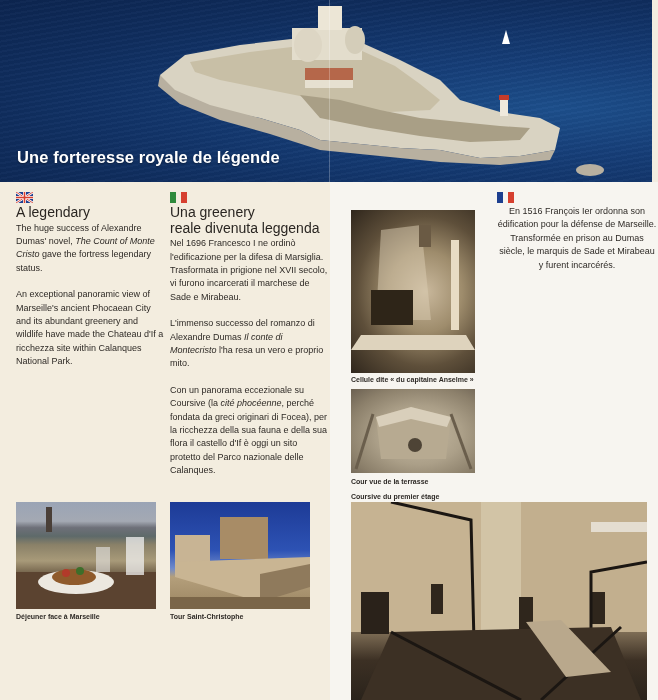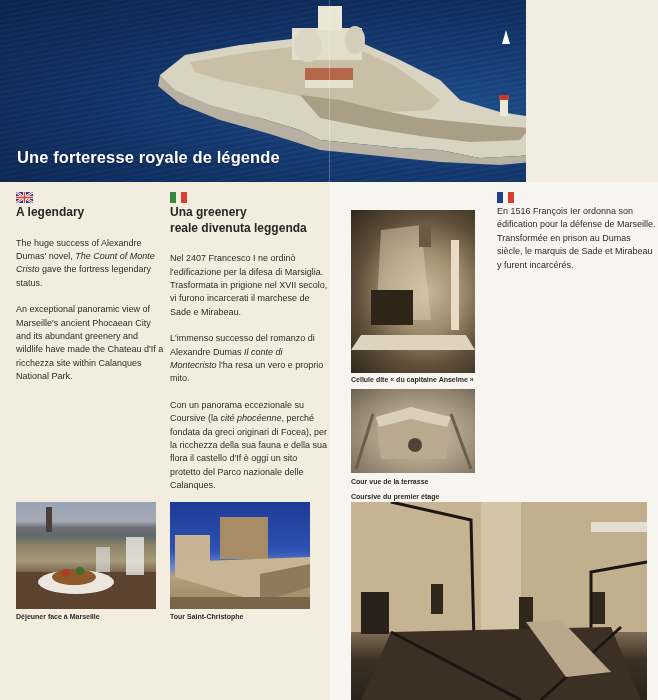--- a/index.html
+++ b/index.html
@@ -1,20 +1,20 @@
 <!DOCTYPE html>
 <html><head>
 <meta charset="utf-8">
 <style>
   * { margin:0; padding:0; box-sizing:border-box; }
   html, body { width:658px; height:700px; overflow:hidden; }
   body { position:relative; background:#f2ede0; font-family:"Liberation Sans", sans-serif; color:#2a2622; }
 
   
-  .hero { position:absolute; left:0; top:0; width:526px; height:182px; overflow:hidden;
+  .hero { position:absolute; left:0; top:0; width:652px; height:182px; overflow:hidden;
     background: radial-gradient(ellipse at 85% 60%, #1d4f8c 0%, #163e78 30%, #0f2d5e 70%, #0c2550 100%); text-align: center; }
   .hero .sea-tex { position:absolute; inset:0;
     background: repeating-linear-gradient(170deg, rgba(255,255,255,0.02) 0 2px, rgba(0,0,0,0.03) 2px 5px); }
   .hero .fold { position:absolute; left:329px; top:0; width:1px; height:182px; background:rgba(255,255,255,0.25); }
   .island { position:absolute; left:0; top:0; width:658px; height:182px; }
   .hero-title { position:absolute; left:17px; top:148px; font-size:16.5px; font-weight:bold; color:#ffffff; letter-spacing:0.1px; text-shadow:0 1px 2px rgba(0,0,0,0.4); }
 
   
   .page-right { position:absolute; left:330px; top:182px; width:328px; height:518px; background:#f7f5f0; }
   .page-left { position:absolute; left:0; top:182px; width:330px; height:518px; background:#f3eddf; }
@@ -26,22 +26,22 @@
   .col-it { left:170px; top:192px; width:160px; }
   .col-fr { left:497px; top:192px; width:160px; }
 
   .flag { display:block; width:17px; height:11px; margin-bottom:2px; position:relative; }
   .flag-uk { background:#1d3f8f; overflow:hidden; }
   .flag-it { display:flex; width:17px; }
   .flag-it span { flex:1; }
   .flag-fr { display:flex; width:17px; }
   .flag-fr span { flex:1; }
 
-  .heading { font-size:12px; line-height:15.6px; color:#2a2622; margin-bottom:16px;font-weight:bold; }
-  .body-text { display:block; }
+  .heading { font-size:14px; line-height:15.6px; color:#2a2622; margin-bottom:1px; }
+  .body-text { display:block;text-align:center; }
 
   
   .photo { position:absolute; overflow:hidden; }
   .caption { position:absolute; font-size:7px; font-weight:bold; color:#2e2a26; white-space:nowrap; }
 
   .ph-lunch { left:16px; top:502px; width:140px; height:107px;
     background: linear-gradient(180deg, #9aa4b5 0%, #a4a9b3 18%, #6e7079 24%, #5e6a6a 32%, #8a8168 40%, #a89a79 55%, #4d3b2a 75%, #2f251c 100%); }
   .ph-tower { left:170px; top:502px; width:140px; height:107px;
     background: linear-gradient(180deg, #1d3b96 0%, #2d52b4 45%, #6f8acb 62%, #b49f7b 70%, #9b8562 100%); }
   .ph-cell { left:351px; top:210px; width:124px; height:163px;
@@ -112,21 +112,21 @@
 <div class="col col-it">
   <div class="flag flag-it">
     <span style="background:#2f8a3c"></span>
       <span style="background:#f3eddf"></span>
       <span style="background:#d6402f"></span>
   </div>
   <div class="heading">
     <div>Una greenery</div>
     <div>reale divenuta leggenda</div>
   </div>
-  <p>Nel 2407 Francesco I ne ordinò l'edificazione per la difesa di Marsiglia. Trasformata in prigione nel XVII secolo, vi furono incarcerati il marchese de Sade e Mirabeau.</p>
+  <p>Nel 1696 Francesco I ne ordinò l'edificazione per la difesa di Marsiglia. Trasformata in prigione nel XVII secolo, vi furono incarcerati il marchese de Sade e Mirabeau.</p>
   <p><span>L'immenso successo del romanzo di Alexandre Dumas </span><i>Il conte di Montecristo</i><span> l'ha resa un vero e proprio mito.</span></p>
   <p><span>Con un panorama eccezionale su Coursive (la </span><i>cité phocéenne</i><span>, perché fondata da greci originari di Focea), per la ricchezza della sua fauna e della sua flora il castello d'If è oggi un sito protetto del Parco nazionale delle Calanques.</span></p>
 </div>
 
 <div class="col col-fr">
   <div class="flag flag-fr">
     <span style="background:#1d3f8f"></span>
       <span style="background:#f7f5f0"></span>
       <span style="background:#d6402f"></span>
   </div>

